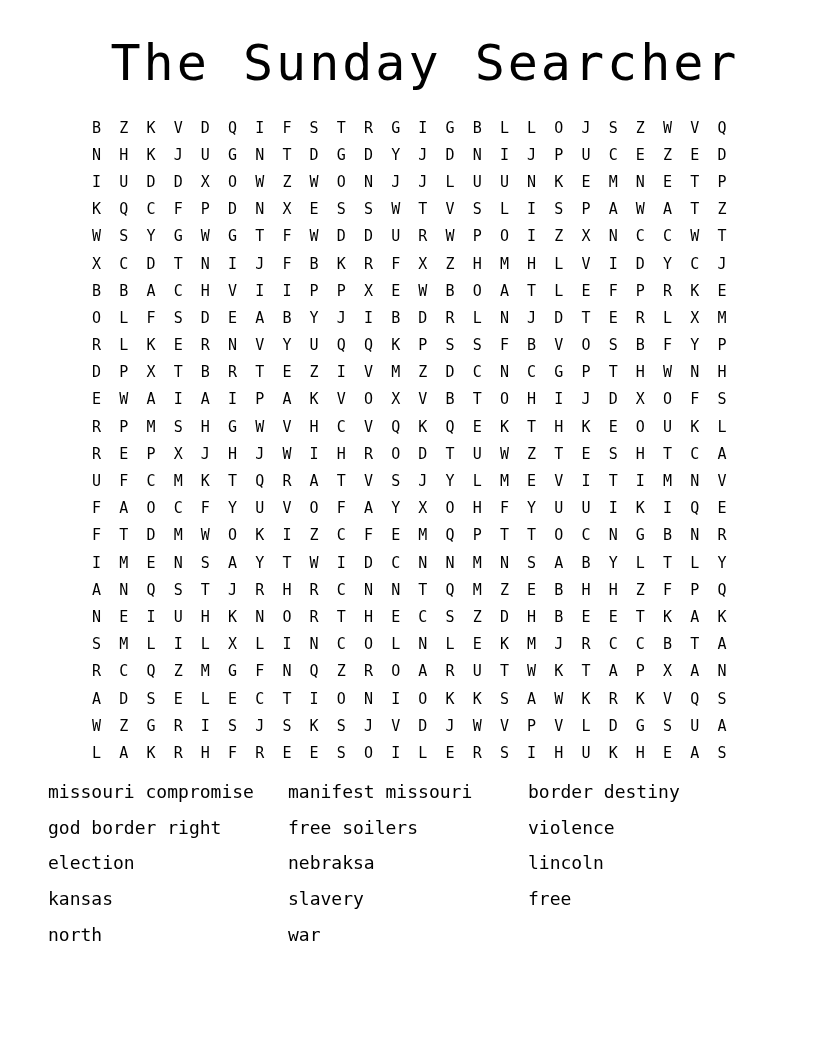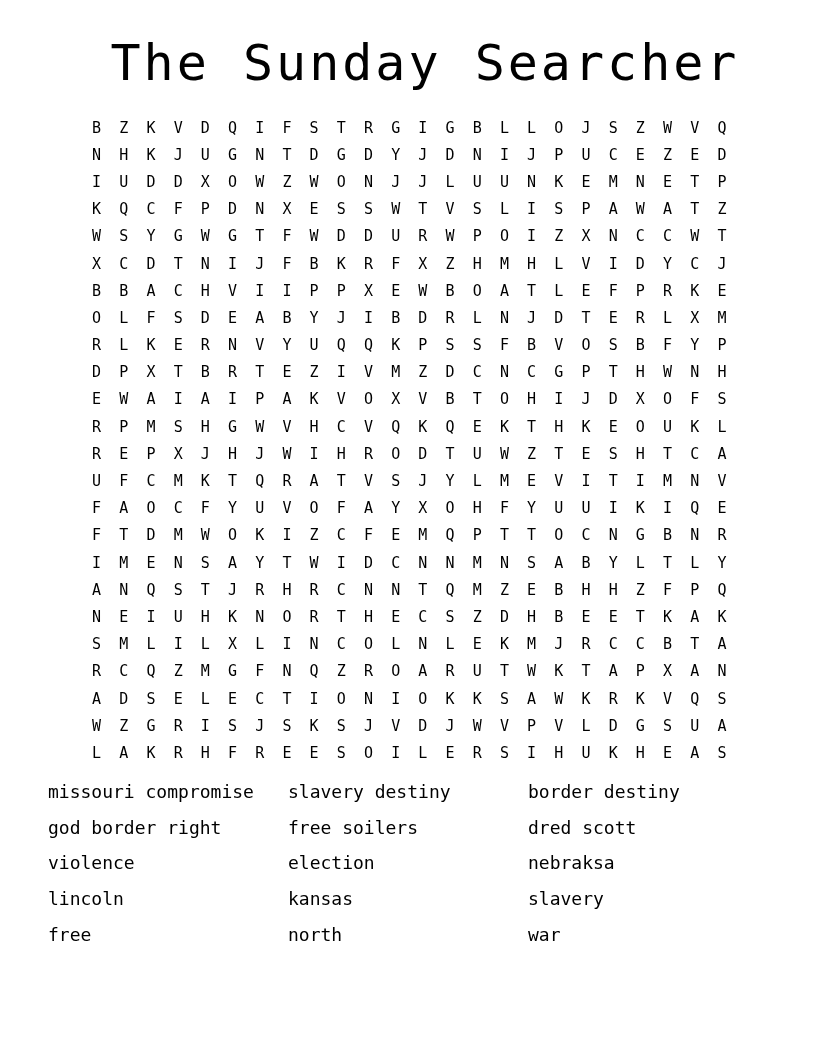--- a/index.html
+++ b/index.html
@@ -638,25 +638,24 @@
       <span class="cell">K</span>
       <span class="cell">H</span>
       <span class="cell">E</span>
       <span class="cell">A</span>
       <span class="cell">S</span>
     </div>
   </div>
 
 <div class="words" id="words">
     <div class="word">missouri compromise</div>
-    <div class="word">slavery destiny</div>
+    <div class="word">manifest missouri</div>
     <div class="word">border destiny</div>
     <div class="word">god border right</div>
     <div class="word">free soilers</div>
-    <div class="word">dred scott</div>
     <div class="word">violence</div>
     <div class="word">election</div>
     <div class="word">nebraksa</div>
     <div class="word">lincoln</div>
     <div class="word">kansas</div>
     <div class="word">slavery</div>
     <div class="word">free</div>
     <div class="word">north</div>
     <div class="word">war</div>
   </div>

